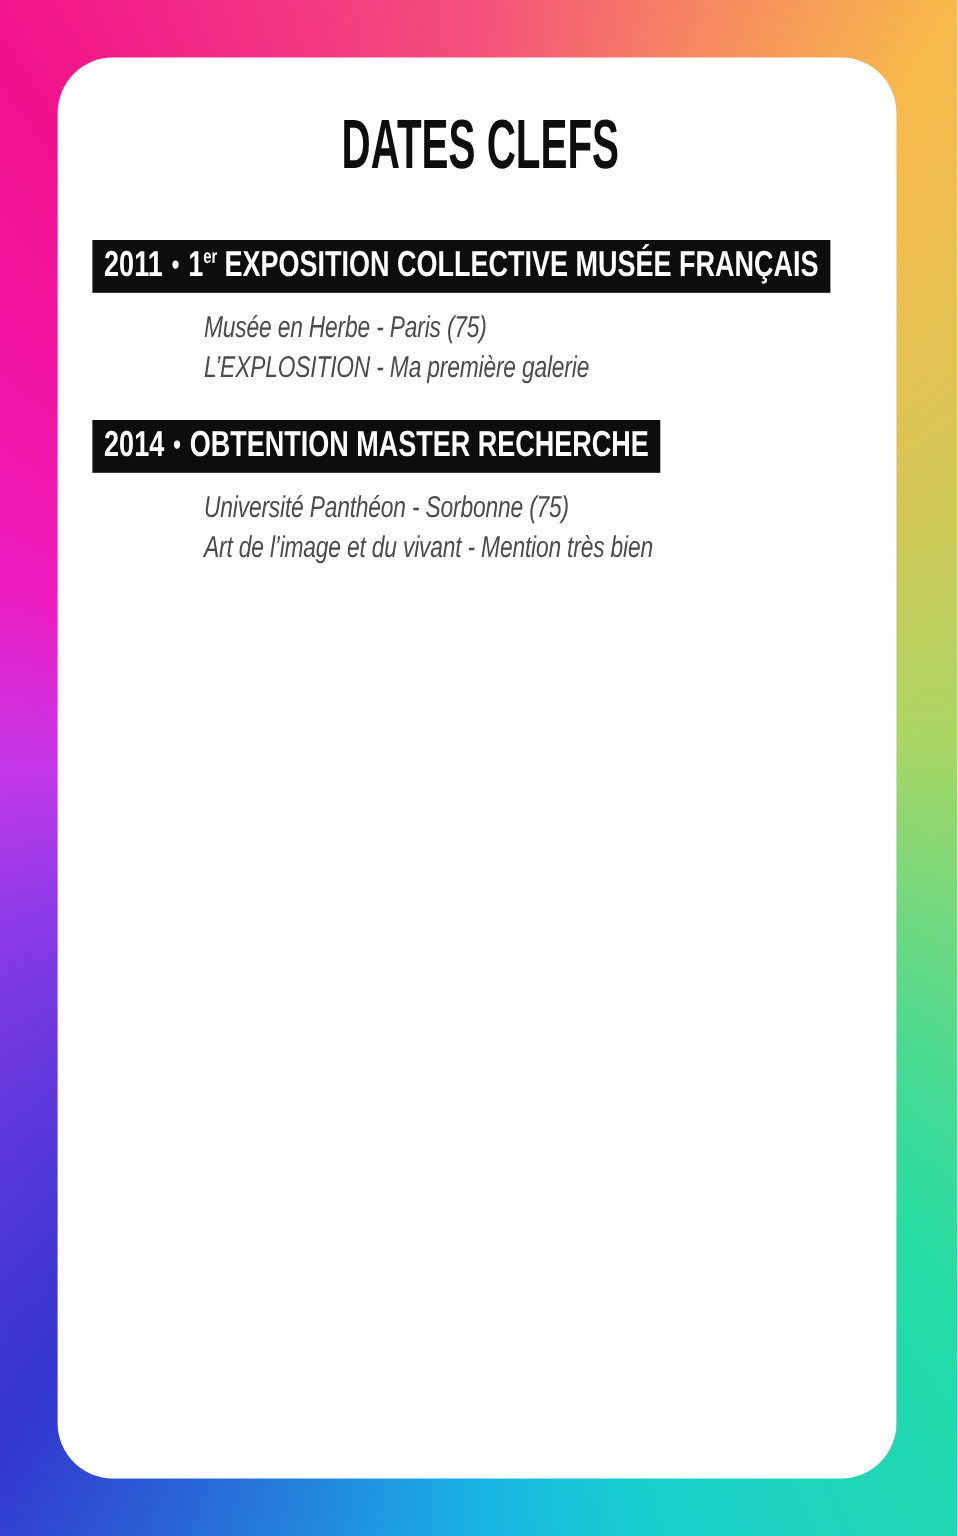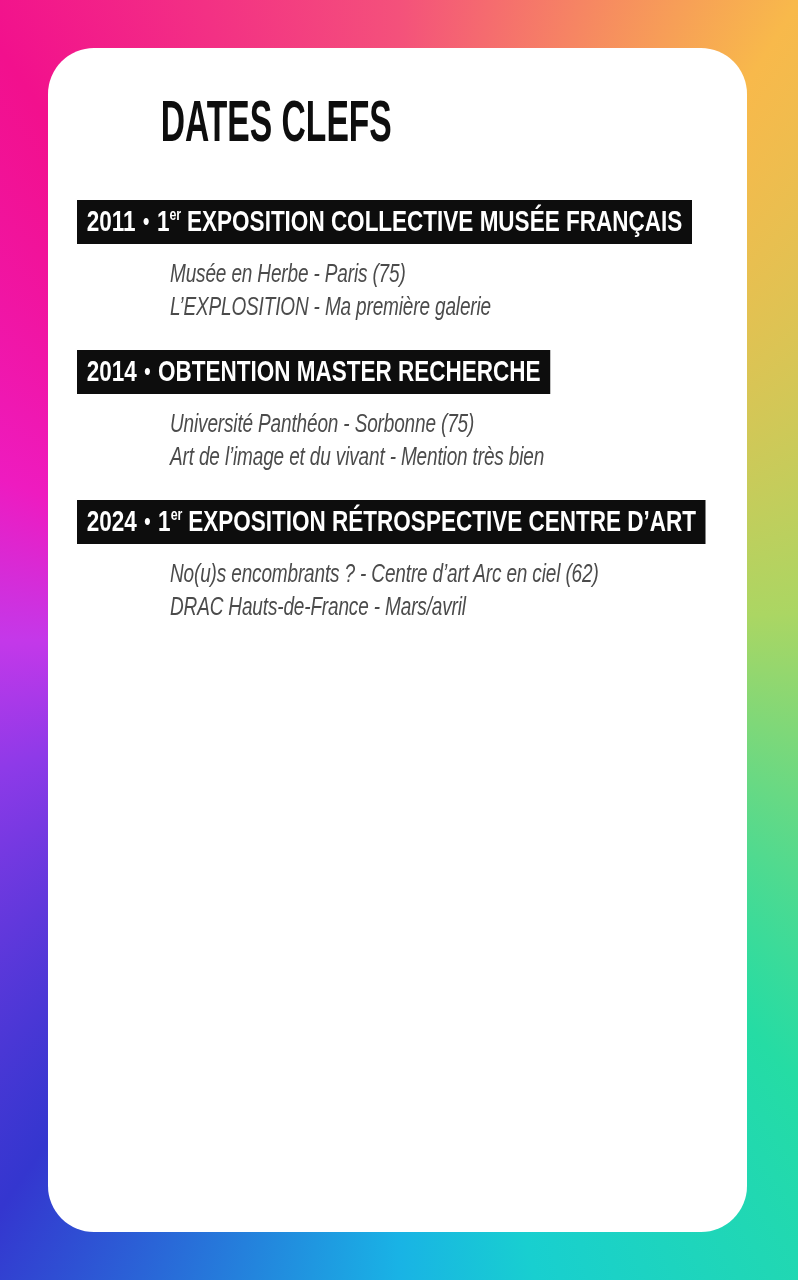--- a/index.html
+++ b/index.html
@@ -29,21 +29,21 @@
   .card {
     position: absolute;
     left: 48px; top: 48px;
     width: 699px; height: 1184px;
     box-sizing: border-box;
     background: #ffffff;
     border-radius: 46px;
     padding: 44px 24px 20px 29px;
     overflow: hidden;
   }
-  .title-wrap { text-align: left; margin: 0 0 50px 0; text-decoration: underline; }
+  .title-wrap { text-align: center; margin: 0 0 50px 0; text-decoration: underline; }
   .title {
     display: inline-block;
     margin: 0;
     font-size: 58px;
     line-height: 1;
     font-weight: bold;
     color: #0e0e0e;
     white-space: nowrap;
     transform: scaleX(0.58);
     transform-origin: 50% 50%;
@@ -97,23 +97,18 @@
       </section>
 
       <section class="entry">
         <div class="bar"><span class="e-year">2014</span><span class="e-bullet">•</span><span class="e-title">OBTENTION MASTER RECHERCHE</span></div>
         <p class="desc">Université Panthéon - Sorbonne (75)</p>
         <p class="desc">Art de l’image et du vivant - Mention très bien</p>
       </section>
 
 
 
-      <section class="entry">
-        <div class="bar"><span class="e-year">2024</span><span class="e-bullet">•</span><span class="e-num">1</span><sup class="e-sup">er</sup><span class="e-title">EXPOSITION RÉTROSPECTIVE CENTRE D’ART</span></div>
-        <p class="desc">No(u)s encombrants ? - Centre d’art Arc en ciel (62)</p>
-        <p class="desc">DRAC Hauts-de-France - Mars/avril</p>
-      </section>
 
 
 
     </div>
   </div>
 </div>
 
 </body></html>

